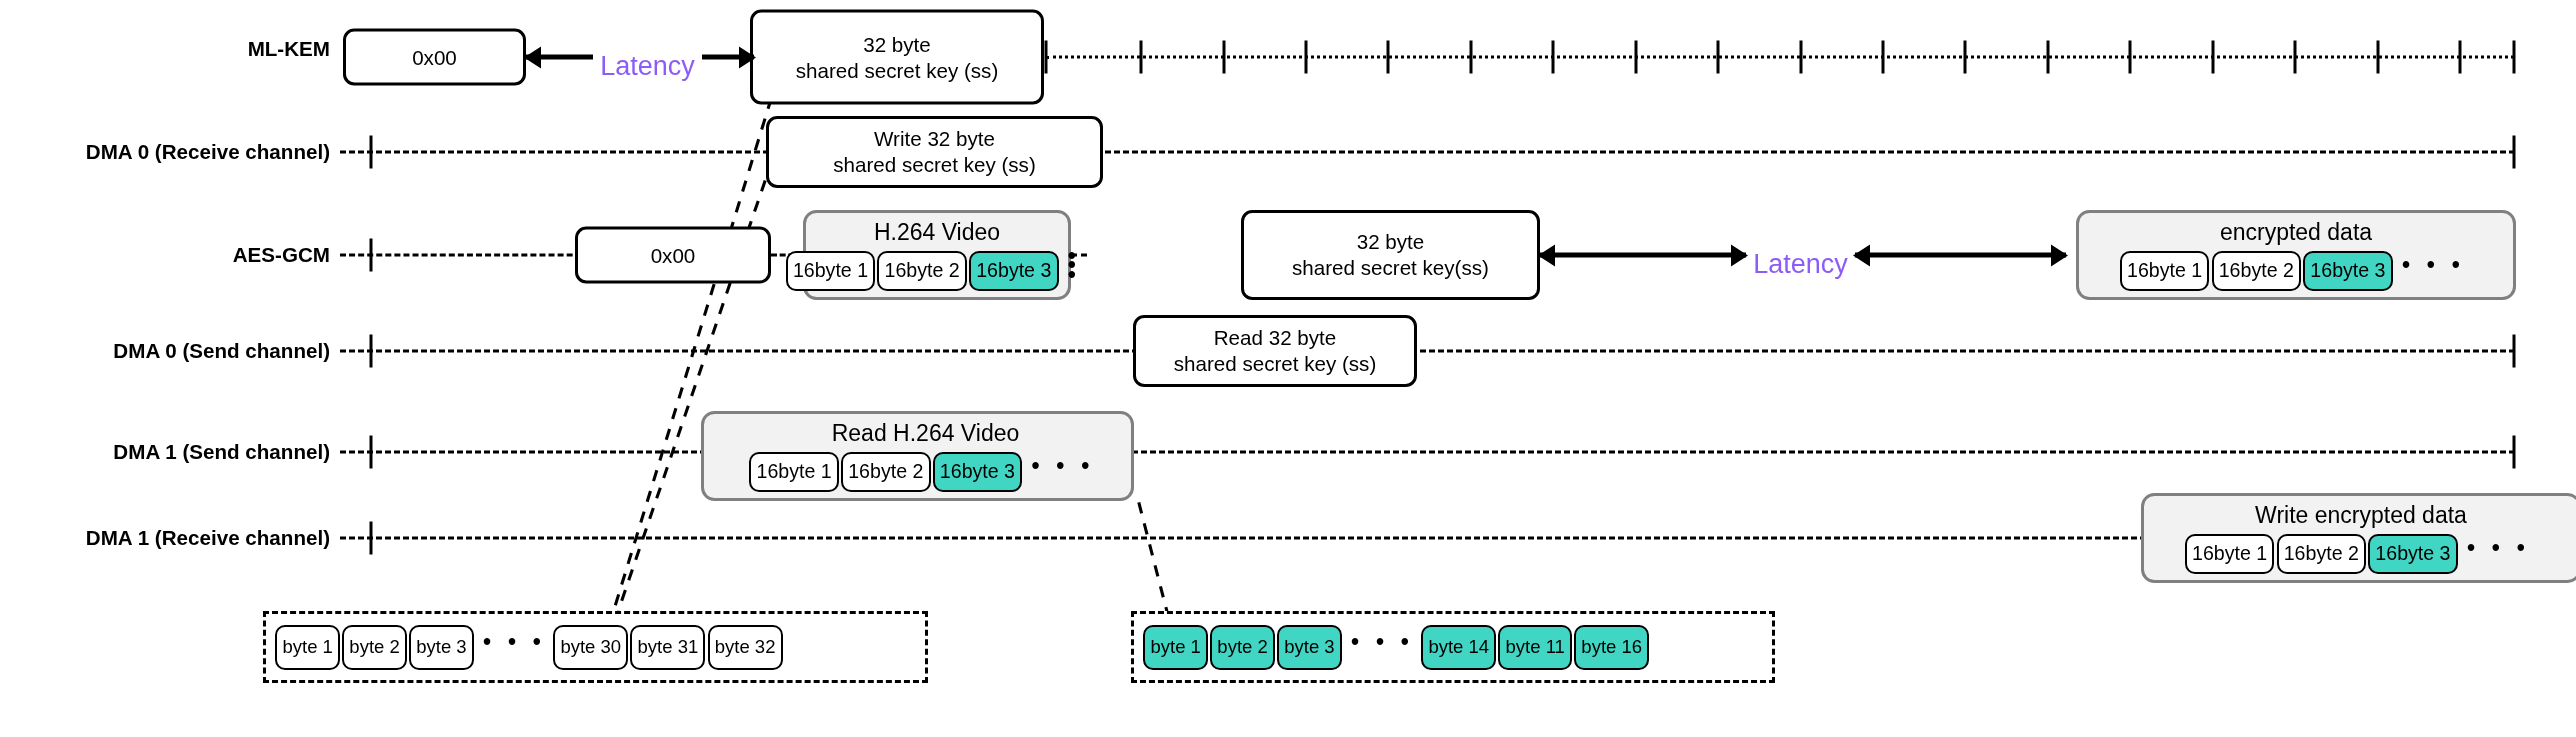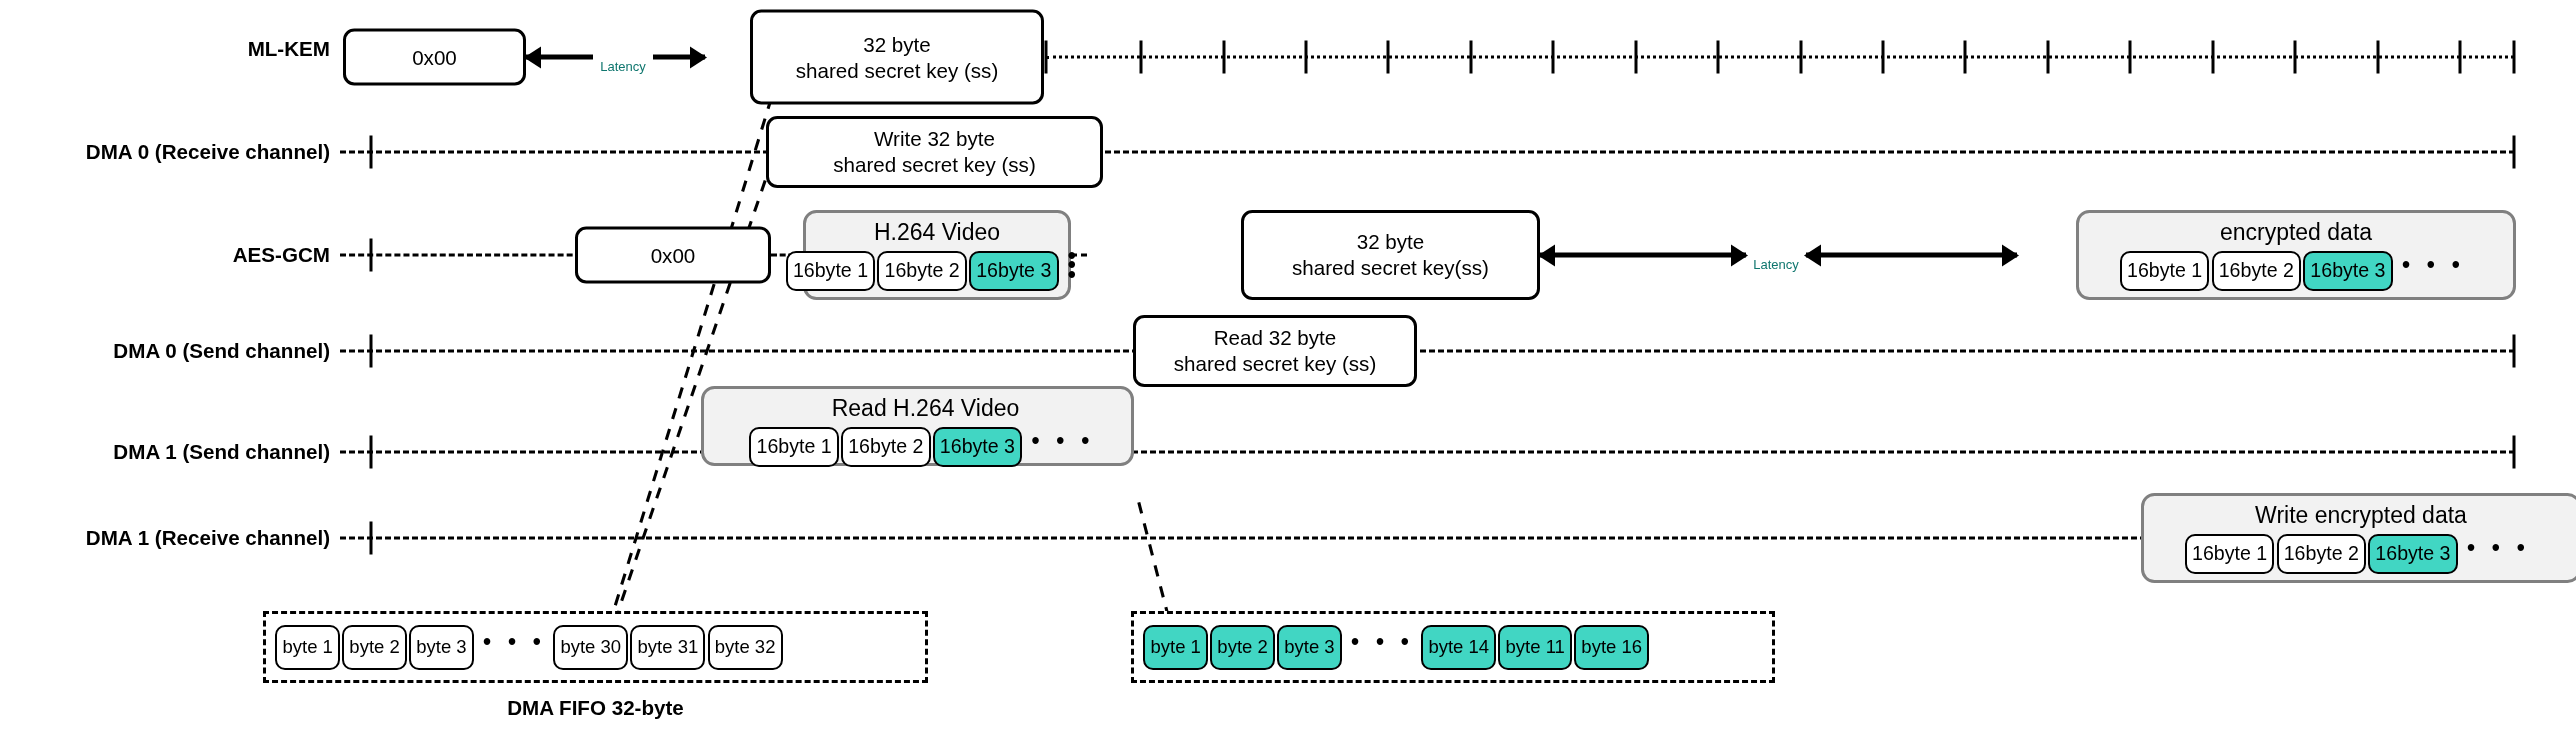--- a/index.html
+++ b/index.html
@@ -139,22 +139,22 @@
   
   .latency {
     position: absolute;
     display: flex;
     flex-direction: row;
     align-items: center;
     transform: translateY(-50%);
     z-index: 6;
   }
   .latency-label {
-    font-size: 13px;
-    color: #0f766e;
+    font-size: 27px;
+    color: #8b5cf6;
     white-space: nowrap;
     padding: 0 7.2px;
     margin-top: 18px;
   }
   .arrow-line {
     position: relative;
     height: 4.1px;
     background: #000;
     flex: 1 1 auto;
   }
@@ -304,21 +304,21 @@
   <div class="box" style="left:1133px; top:351px; width:284px; height:72px;">
     <span class="ln">Read 32 byte</span>
     <span class="ln">shared secret key (ss)</span>
   </div>
 
   <div class="row-label" style="right:calc(100% - 330px); top:452px;">DMA 1 (Send channel)</div>
   <div class="timeline" style="left:340px; top:452px; width:2175px;"></div>
   <div class="tick" style="left:371px; top:452px; height:33px;"></div>
   <div class="tick" style="left:2514px; top:452px; height:33px;"></div>
 
-  <div class="group" style="left:701px; top:426px; width:433px; height:80px;padding-left:16px;">
+  <div class="group" style="left:701px; top:456px; width:433px; height:90px;padding-left:16px;">
     <div class="group-title">Read H.264 Video</div>
     <div class="chips">
       <div class="chip">16byte 1</div>
       <div class="chip">16byte 2</div>
       <div class="chip hl">16byte 3</div>
       <div class="ellipsis">• • •</div>
     </div>
   </div>
 
   <div class="row-label" style="right:calc(100% - 330px); top:538px;">DMA 1 (Receive channel)</div>
@@ -337,21 +337,20 @@
 
   <div class="fifo" style="left:263px; top:611px; width:665px; height:72px;">
     <div class="chip">byte 1</div>
     <div class="chip">byte 2</div>
     <div class="chip">byte 3</div>
     <div class="ellipsis">• • •</div>
     <div class="chip">byte 30</div>
     <div class="chip">byte 31</div>
     <div class="chip">byte 32</div>
   </div>
-  <div class="fifo-caption" style="left:263px; top:696px; width:665px;">DMA FIFO 32-byte</div>
 
   <div class="fifo" style="left:1131px; top:611px; width:644px; height:72px;">
     <div class="chip hl">byte 1</div>
     <div class="chip hl">byte 2</div>
     <div class="chip hl">byte 3</div>
     <div class="ellipsis">• • •</div>
     <div class="chip hl">byte 14</div>
     <div class="chip hl">byte 11</div>
     <div class="chip hl">byte 16</div>
   </div>

